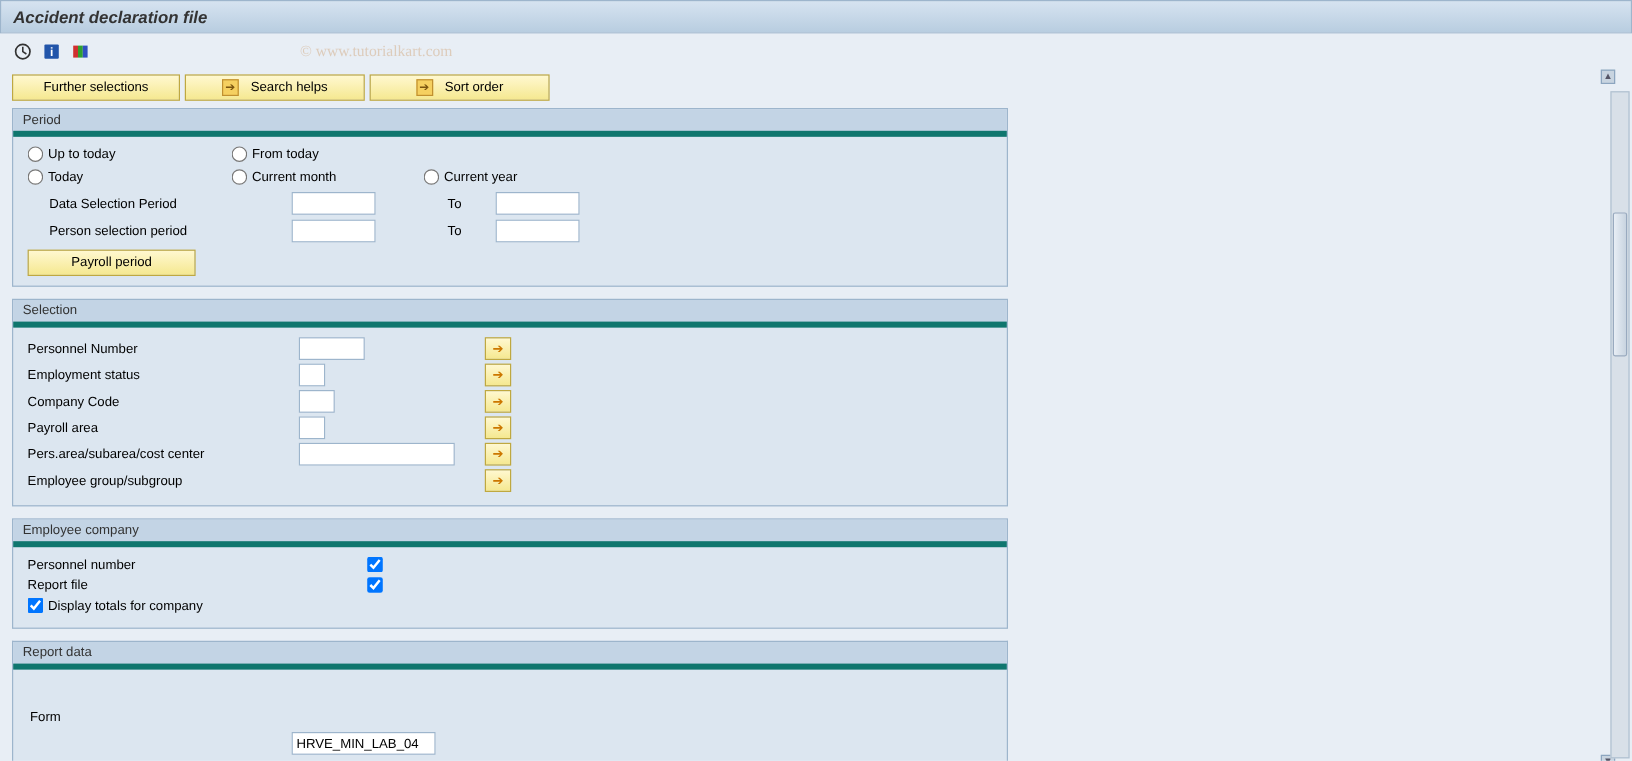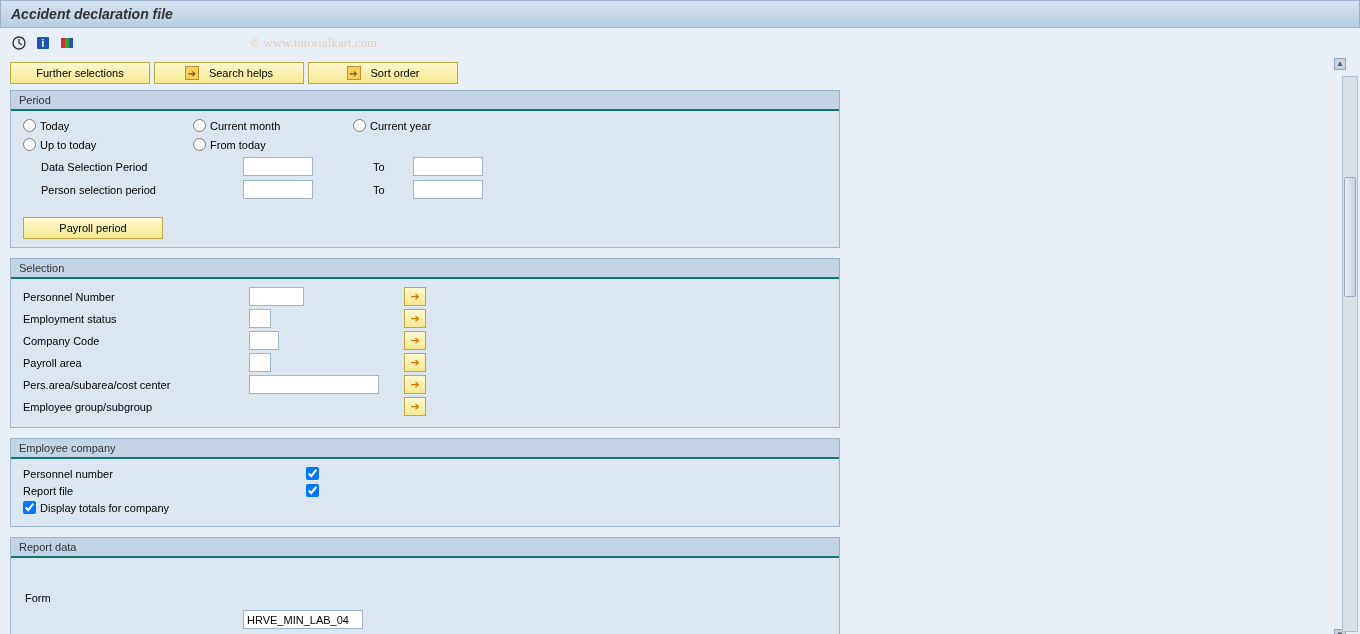--- a/index.html
+++ b/index.html
@@ -92,21 +92,21 @@
       color: #7a5510;
     }
     .group-box {
       border: 1px solid #9db5cc;
       background: #dce6f0;
       margin-bottom: 10px;
       width: 830px;
     }
     .group-title {
       background: #c3d4e5;
-      border-bottom: 2px solid #0f766e;
+      border-bottom: 5px solid #0f766e;
       padding: 3px 8px;
       font-size: 11px;
       color: #333;
     }
     .group-body {
       padding: 8px 12px;
     }
     .radio-row {
       display: flex;
       margin-bottom: 6px;
@@ -257,54 +257,54 @@
       <span>Sort order</span>
     </button>
   </div>
 
   <div class="group-box">
     <div class="group-title">Period</div>
     <div class="group-body">
       <div class="radio-row">
         <label class="radio-item radio-col1">
           <input type="radio" name="period" style="">
-          <span>Today</span>
+          <span>Up to today</span>
         </label>
         <label class="radio-item radio-col2">
           <input type="radio" name="period" style="">
-          <span>Current month</span>
-        </label>
-        <label class="radio-item radio-col3">
-          <input type="radio" name="period" style="">
-          <span>Current year</span>
+          <span>From today</span>
         </label>
       </div>
       <div class="radio-row">
         <label class="radio-item radio-col1">
           <input type="radio" name="period" style="">
-          <span>Up to today</span>
+          <span>Today</span>
         </label>
         <label class="radio-item radio-col2">
           <input type="radio" name="period" style="">
-          <span>From today</span>
+          <span>Current month</span>
+        </label>
+        <label class="radio-item radio-col3">
+          <input type="radio" name="period" style="">
+          <span>Current year</span>
         </label>
       </div>
       <div class="field-row">
         <span class="field-label">Data Selection Period</span>
         <input class="text-input input-70" style="">
         <span class="to-label">To</span>
         <input class="text-input input-70" style="">
       </div>
       <div class="field-row">
         <span class="field-label">Person selection period</span>
         <input class="text-input input-70" style="">
         <span class="to-label">To</span>
         <input class="text-input input-70" style="">
       </div>
-      <button class="yellow-btn wide" style="margin-top:14px;">
+      <button class="yellow-btn wide" style="margin-top:2px;">
         <span>Payroll period</span>
       </button>
     </div>
   </div>
 
   <div class="group-box">
     <div class="group-title">Selection</div>
     <div class="group-body">
       <div class="sel-row">
         <span class="sel-label">Personnel Number</span>

